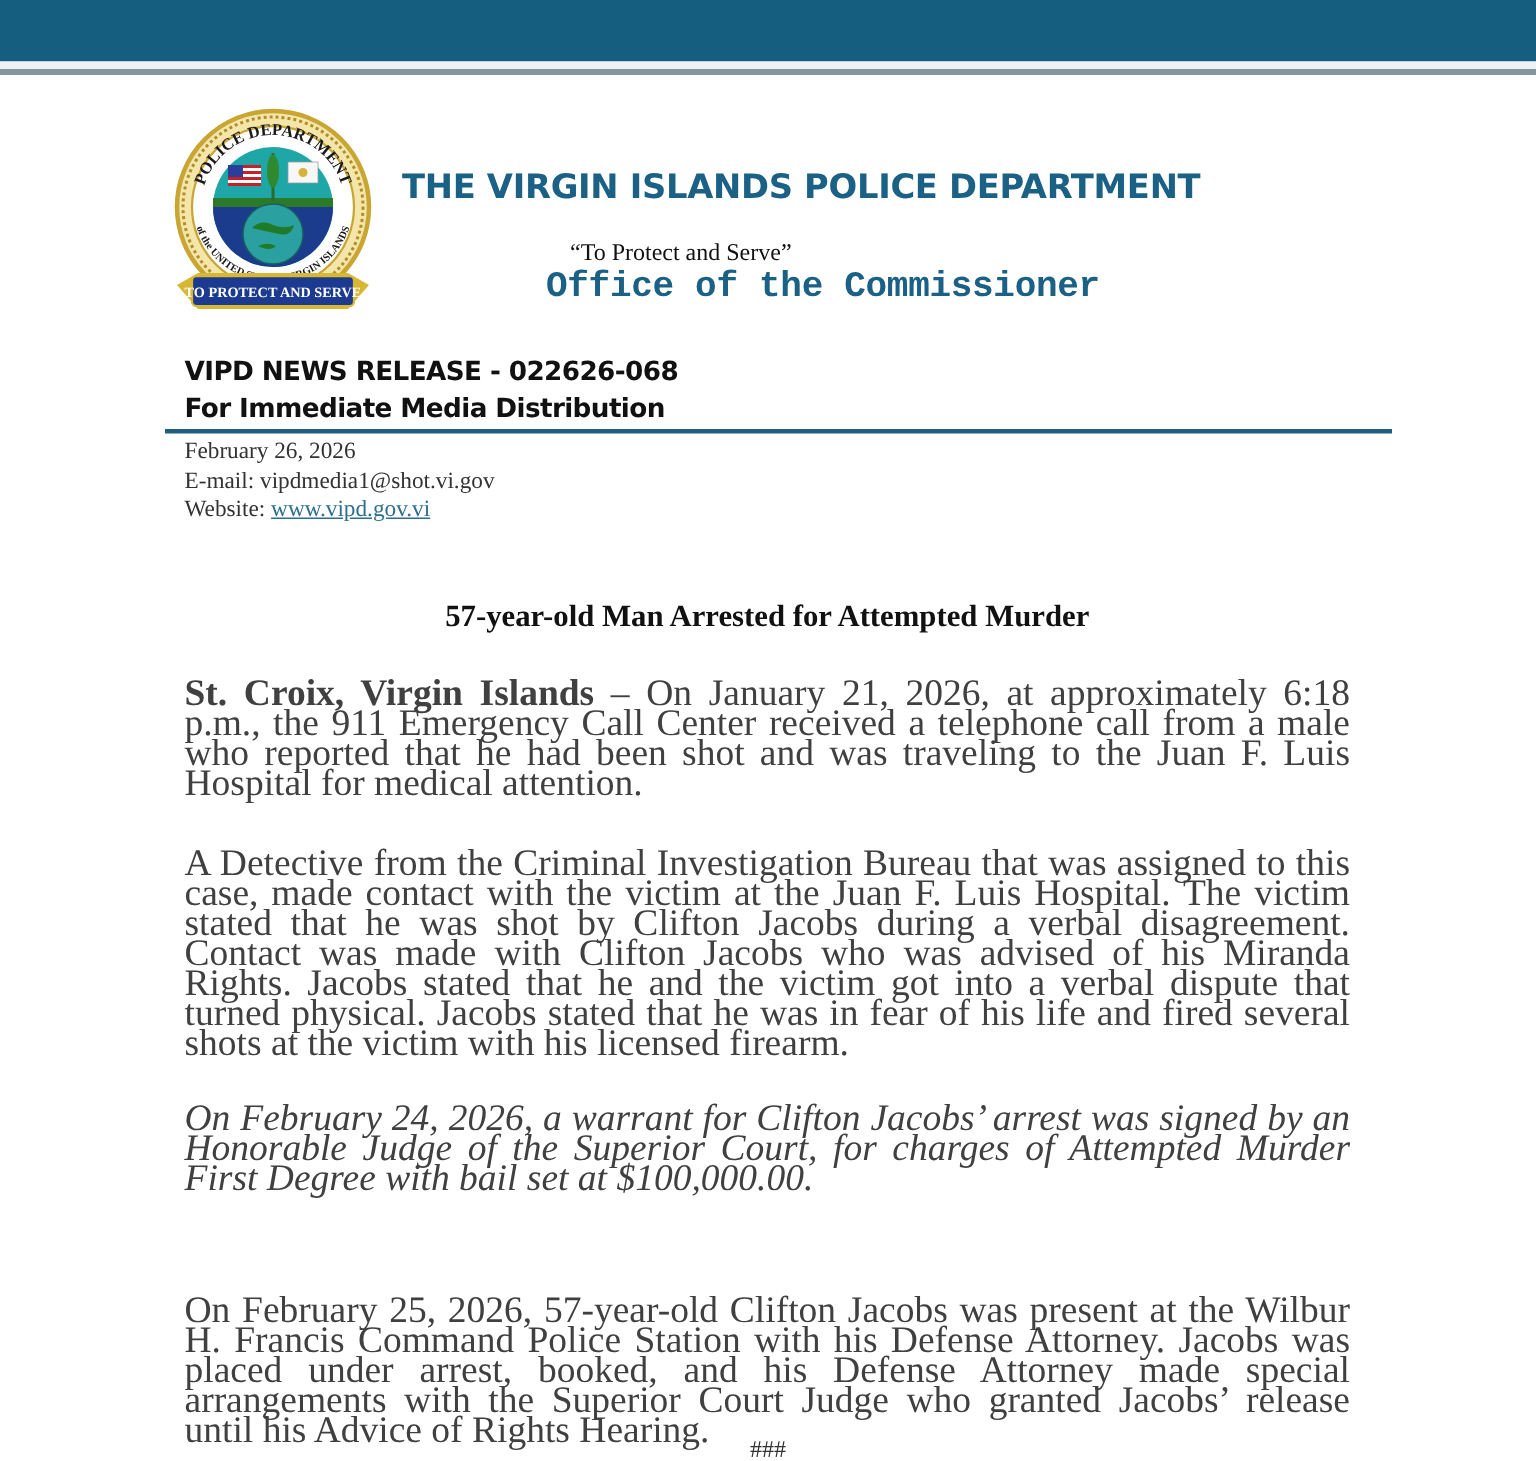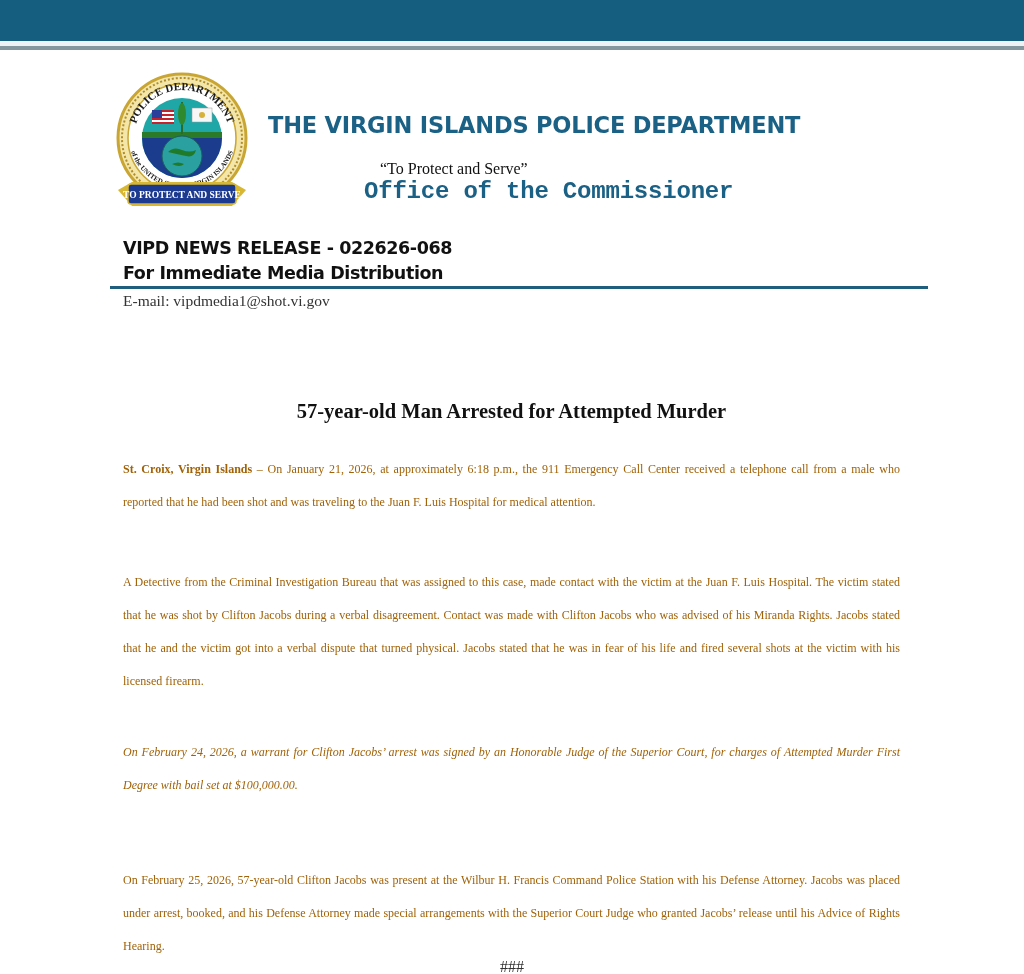--- a/index.html
+++ b/index.html
@@ -19,21 +19,21 @@
   .distribution { position: absolute; left: 123px; top: 263px; font-family: "DejaVu Sans", sans-serif; font-weight: bold; font-size: 17.5px; color: #111; white-space: nowrap; letter-spacing: -0.4px; }
   .rule { position: absolute; left: 110px; top: 286px; width: 818px; height: 3px; background: #1f5f7d; }
 
   .meta { position: absolute; left: 123px; top: 291px; font-family: "Liberation Serif", serif; font-size: 15.5px; color: #333; line-height: 19.5px; }
   .meta a { color: #2d6f8f; text-decoration: underline; }
 
   .headline { position: absolute; left: 123px; top: 400px; width: 777px; text-align: center;
     font-family: "Liberation Serif", serif; font-weight: bold; font-size: 20.5px; color: #111; }
 
   .body { position: absolute; left: 123px; width: 777px; font-family: "Liberation Serif", serif;
-    font-size: 12px; line-height: 33px; color: #a16207; text-align: justify; }
+    font-size: 25px; line-height: 20px; color: #404040; text-align: justify; }
   .body b { font-weight: bold; }
   .p1 { top: 453px; }
   .p2 { top: 566px; }
   .p3 { top: 736px; font-style: italic; }
   .p4 { top: 836px; margin-top: 28px; }
   .endmark { position: absolute; left: 0; width: 1024px; top: 958px; text-align: center;
     font-family: "Liberation Serif", serif; font-size: 16px; color: #333; }
 </style>
 </head>
 <body>
@@ -79,21 +79,23 @@
 
 <div class="org-name">THE VIRGIN ISLANDS POLICE DEPARTMENT</div>
 <div class="motto">“To Protect and Serve”</div>
 <div class="office">Office of the Commissioner</div>
 
 <div class="release-no">VIPD NEWS RELEASE - 022626-068</div>
 <div class="distribution">For Immediate Media Distribution</div>
 <div class="rule"></div>
 
 <div class="meta">
+  <div>February 26, 2026</div>
   <div>E-mail: vipdmedia1@shot.vi.gov</div>
+  <div><span>Website: </span><a href="#">www.vipd.gov.vi</a></div>
 </div>
 
 <div class="headline">57-year-old Man Arrested for Attempted Murder</div>
 
 <div class="body p1"><b>St. Croix, Virgin Islands</b><span> – On January 21, 2026, at approximately 6:18 p.m., the 911 Emergency Call Center received a telephone call from a male who reported that he had been shot and was traveling to the Juan F. Luis Hospital for medical attention.</span></div>
 <div class="body p2">A Detective from the Criminal Investigation Bureau that was assigned to this case, made contact with the victim at the Juan F. Luis Hospital. The victim stated that he was shot by Clifton Jacobs during a verbal disagreement. Contact was made with Clifton Jacobs who was advised of his Miranda Rights. Jacobs stated that he and the victim got into a verbal dispute that turned physical. Jacobs stated that he was in fear of his life and fired several shots at the victim with his licensed firearm.</div>
 <div class="body p3">On February 24, 2026, a warrant for Clifton Jacobs’ arrest was signed by an Honorable Judge of the Superior Court, for charges of Attempted Murder First Degree with bail set at $100,000.00.</div>
 <div class="body p4">On February 25, 2026, 57-year-old Clifton Jacobs was present at the Wilbur H. Francis Command Police Station with his Defense Attorney. Jacobs was placed under arrest, booked, and his Defense Attorney made special arrangements with the Superior Court Judge who granted Jacobs’ release until his Advice of Rights Hearing.</div>
 
 <div class="endmark">###</div>

